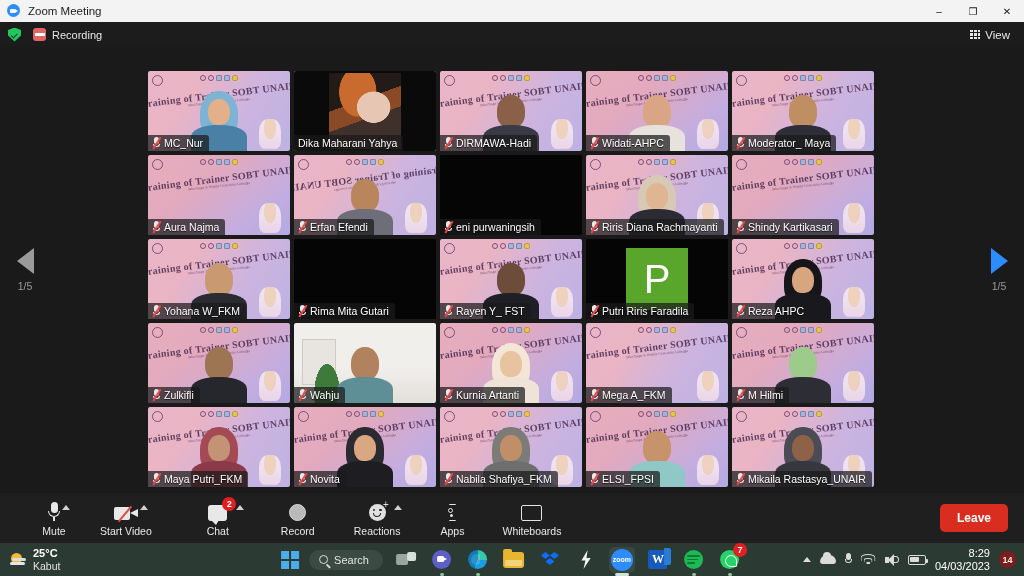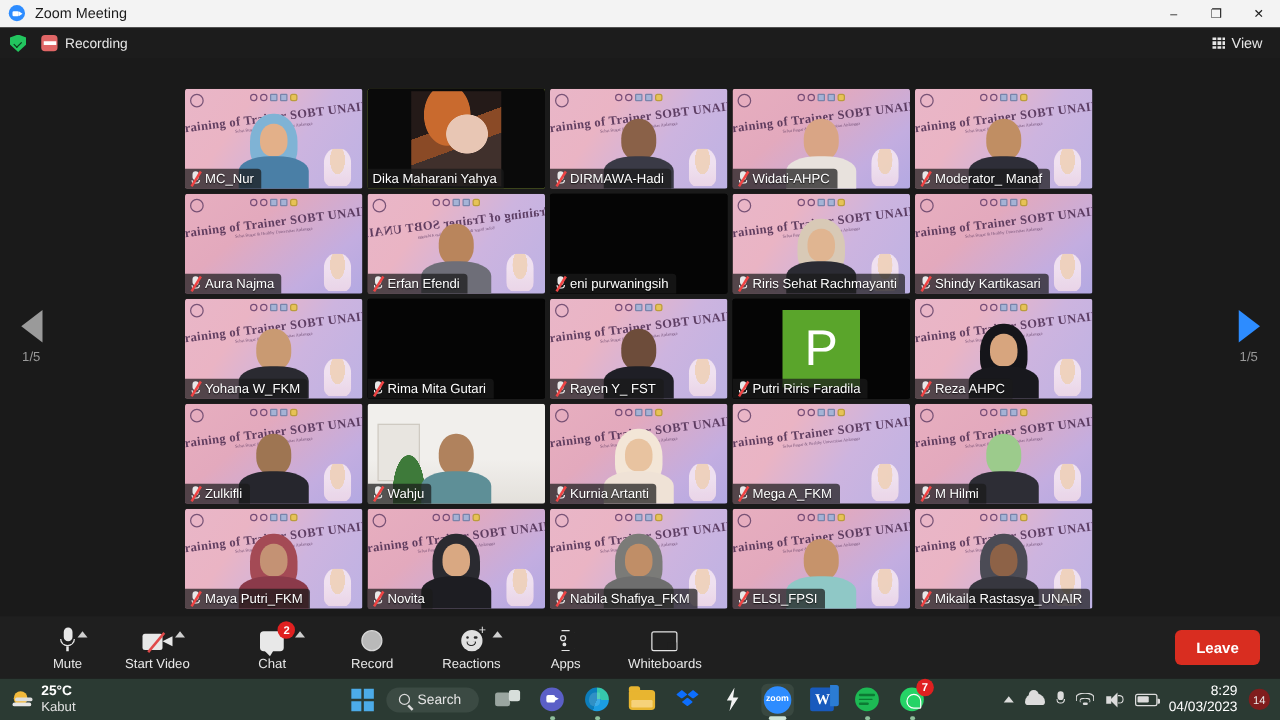--- a/index.html
+++ b/index.html
@@ -326,21 +326,21 @@
   .tray-vol .sp { position: absolute; left: 0; top: 3px; width: 4px; height: 6px; background: #dcdcdc; }
   .tray-vol .tr { position: absolute; left: 3px; top: 0; width: 0; height: 0;
     border-top: 6px solid transparent; border-bottom: 6px solid transparent; border-right: 6px solid #dcdcdc; }
   .tray-vol .ar { position: absolute; right: 0; top: 2.5px; width: 5px; height: 7px;
     border: 1.3px solid #dcdcdc; border-left: none; border-radius: 0 5px 5px 0; }
   .tray-bat { width: 18px; height: 10px; border: 1.4px solid #dcdcdc; border-radius: 2px; position: relative; }
   .tray-bat::after { content:""; position:absolute; right:-3px; top:3px; width:2px; height:4px; background:#dcdcdc; border-radius:0 1px 1px 0; }
   .tray-bat i { position:absolute; left:1.3px; top:1.3px; bottom:1.3px; width: 9px; background:#dcdcdc; border-radius:1px; }
   .clock { text-align: right; line-height: 1.15; font-size: 11px; color: #fff; }
   .notif-badge { width: 17px; height: 17px; border-radius: 50%; background: #7f1d1d; color: #eaeaea;
-    font-size: 9px; display: flex; align-items: center; justify-content: center; }
+    font-size: 9px; display: flex; align-items: center; justify-content: center; font-weight: bold; }
 </style>
 </head>
 <body>
 
 <div id="app">
 
   <div class="titlebar">
     <div class="tb-icon">
         <span class="zb"></span>
       </div>
@@ -498,21 +498,21 @@
             <div class="person">
               <div class="head" style="background: rgb(192, 142, 99);"></div>
               <div class="body" style="background: rgb(46, 46, 56);"></div>
             </div>
             <div class="namebar">
               <span class="mic-off">
                 <i class="m"></i>
                 <i class="s"></i>
                 <i class="slash"></i>
               </span>
-              <span class="nm">Moderator_ Manaf</span>
+              <span class="nm">Moderator_ Maya</span>
             </div>
           </div>
         </div>
         <div class="tile">
           <div class="tile-inner">
             <div class="vbg v2">
               <div class="seal"></div>
               <div class="logos">
                 <span></span>
                 <span></span>
@@ -595,21 +595,21 @@
               <div class="hijab" style="background: rgb(216, 201, 182);"></div>
               <div class="head" style="background: rgb(224, 181, 145); width: 22px; height: 26px; top: 6px;"></div>
               <div class="body" style="background: rgb(43, 43, 51);"></div>
             </div>
             <div class="namebar">
               <span class="mic-off">
                 <i class="m"></i>
                 <i class="s"></i>
                 <i class="slash"></i>
               </span>
-              <span class="nm">Riris Sehat Rachmayanti</span>
+              <span class="nm">Riris Diana Rachmayanti</span>
             </div>
           </div>
         </div>
         <div class="tile">
           <div class="tile-inner">
             <div class="vbg v2">
               <div class="seal"></div>
               <div class="logos">
                 <span></span>
                 <span></span>

